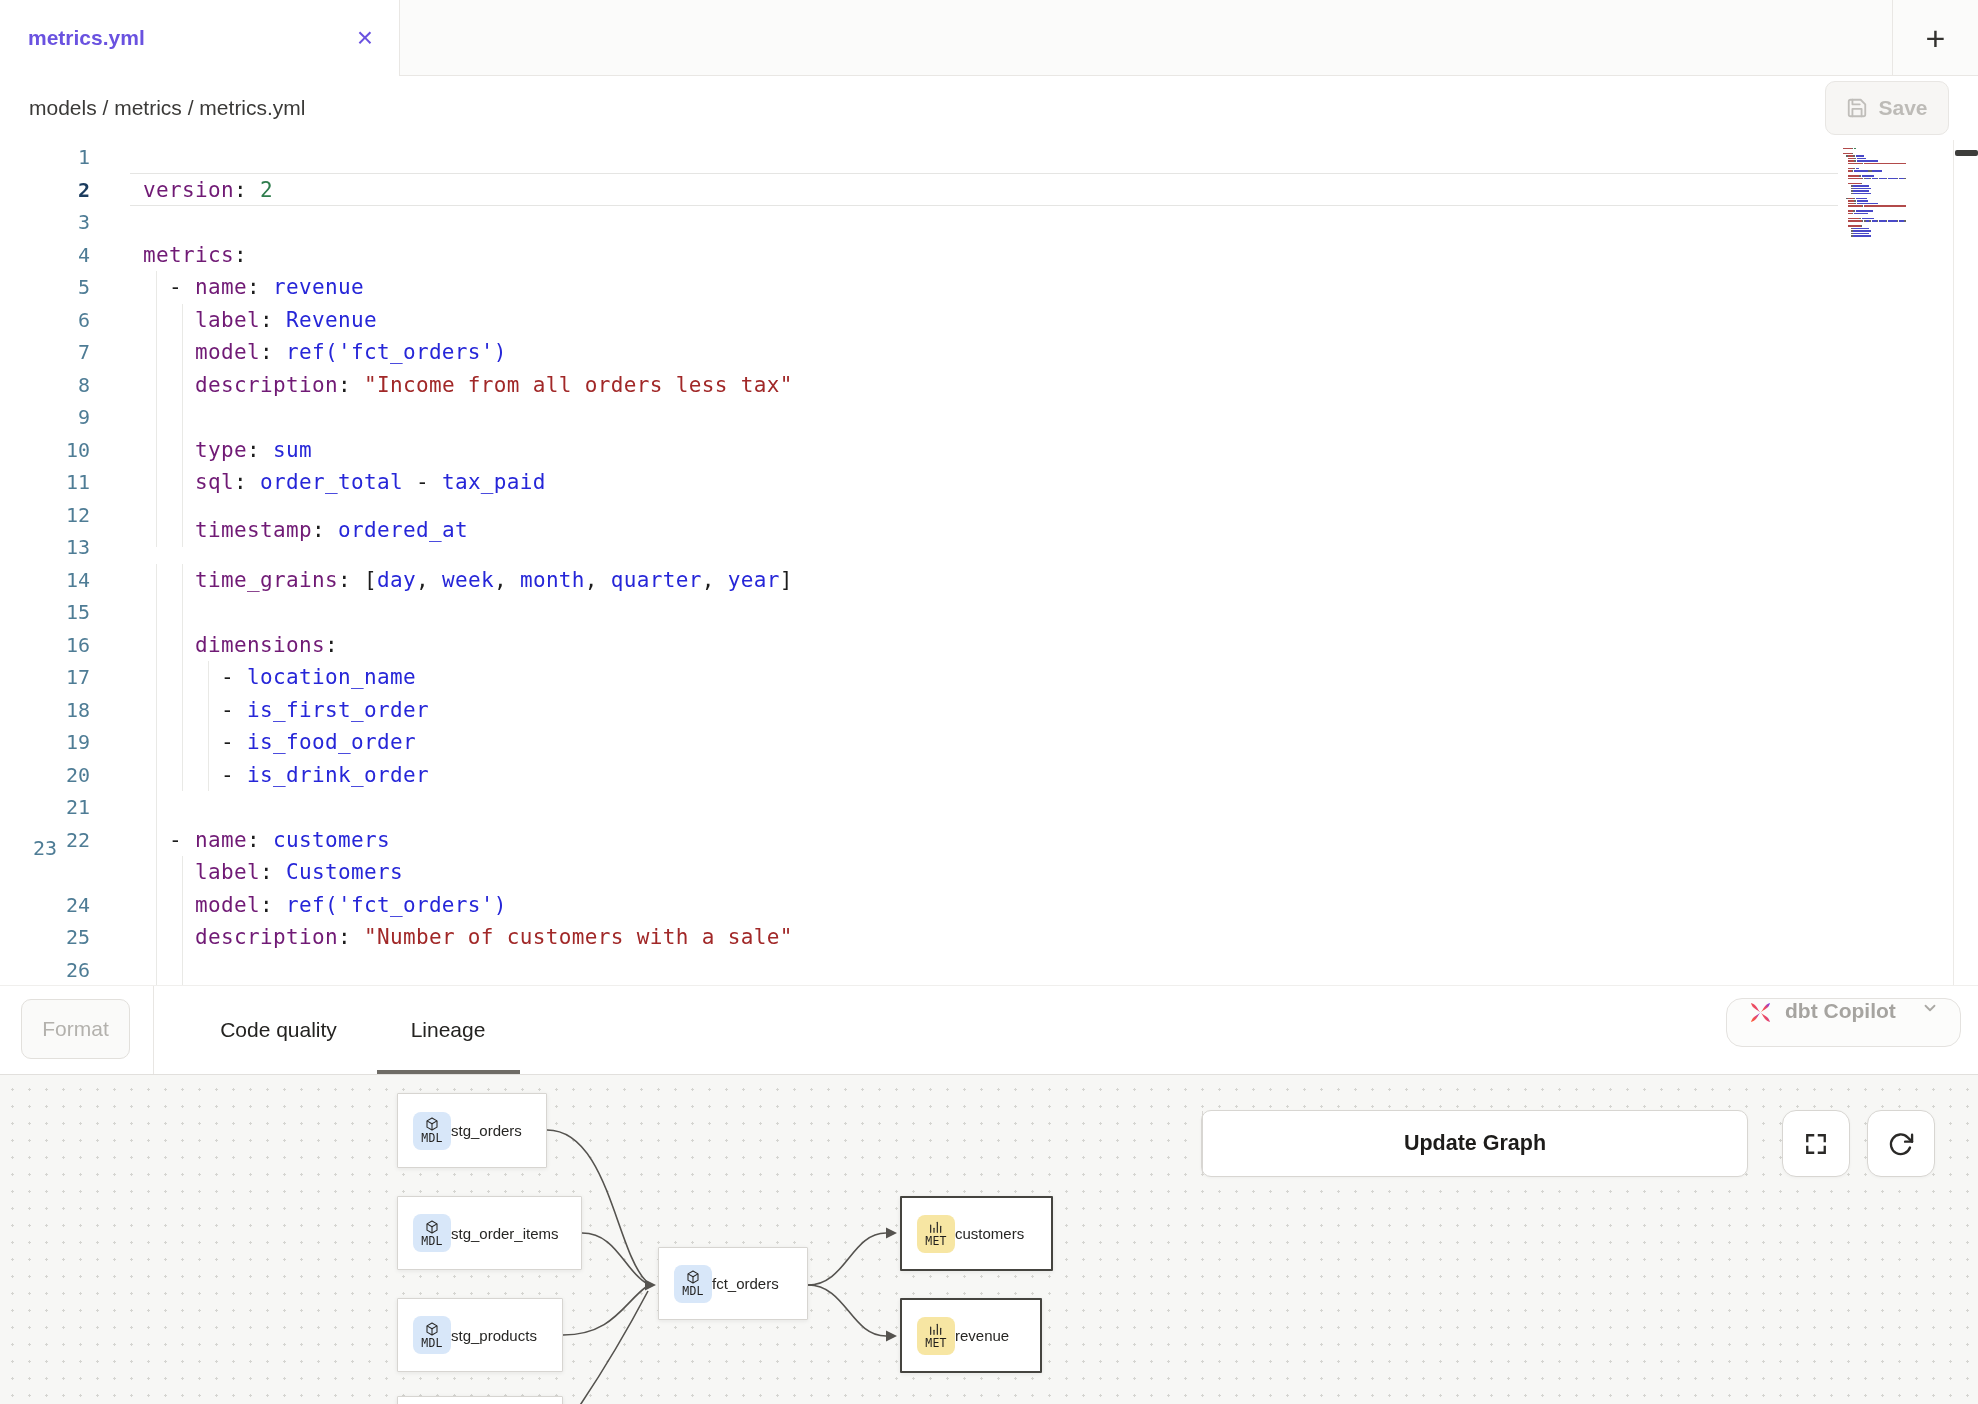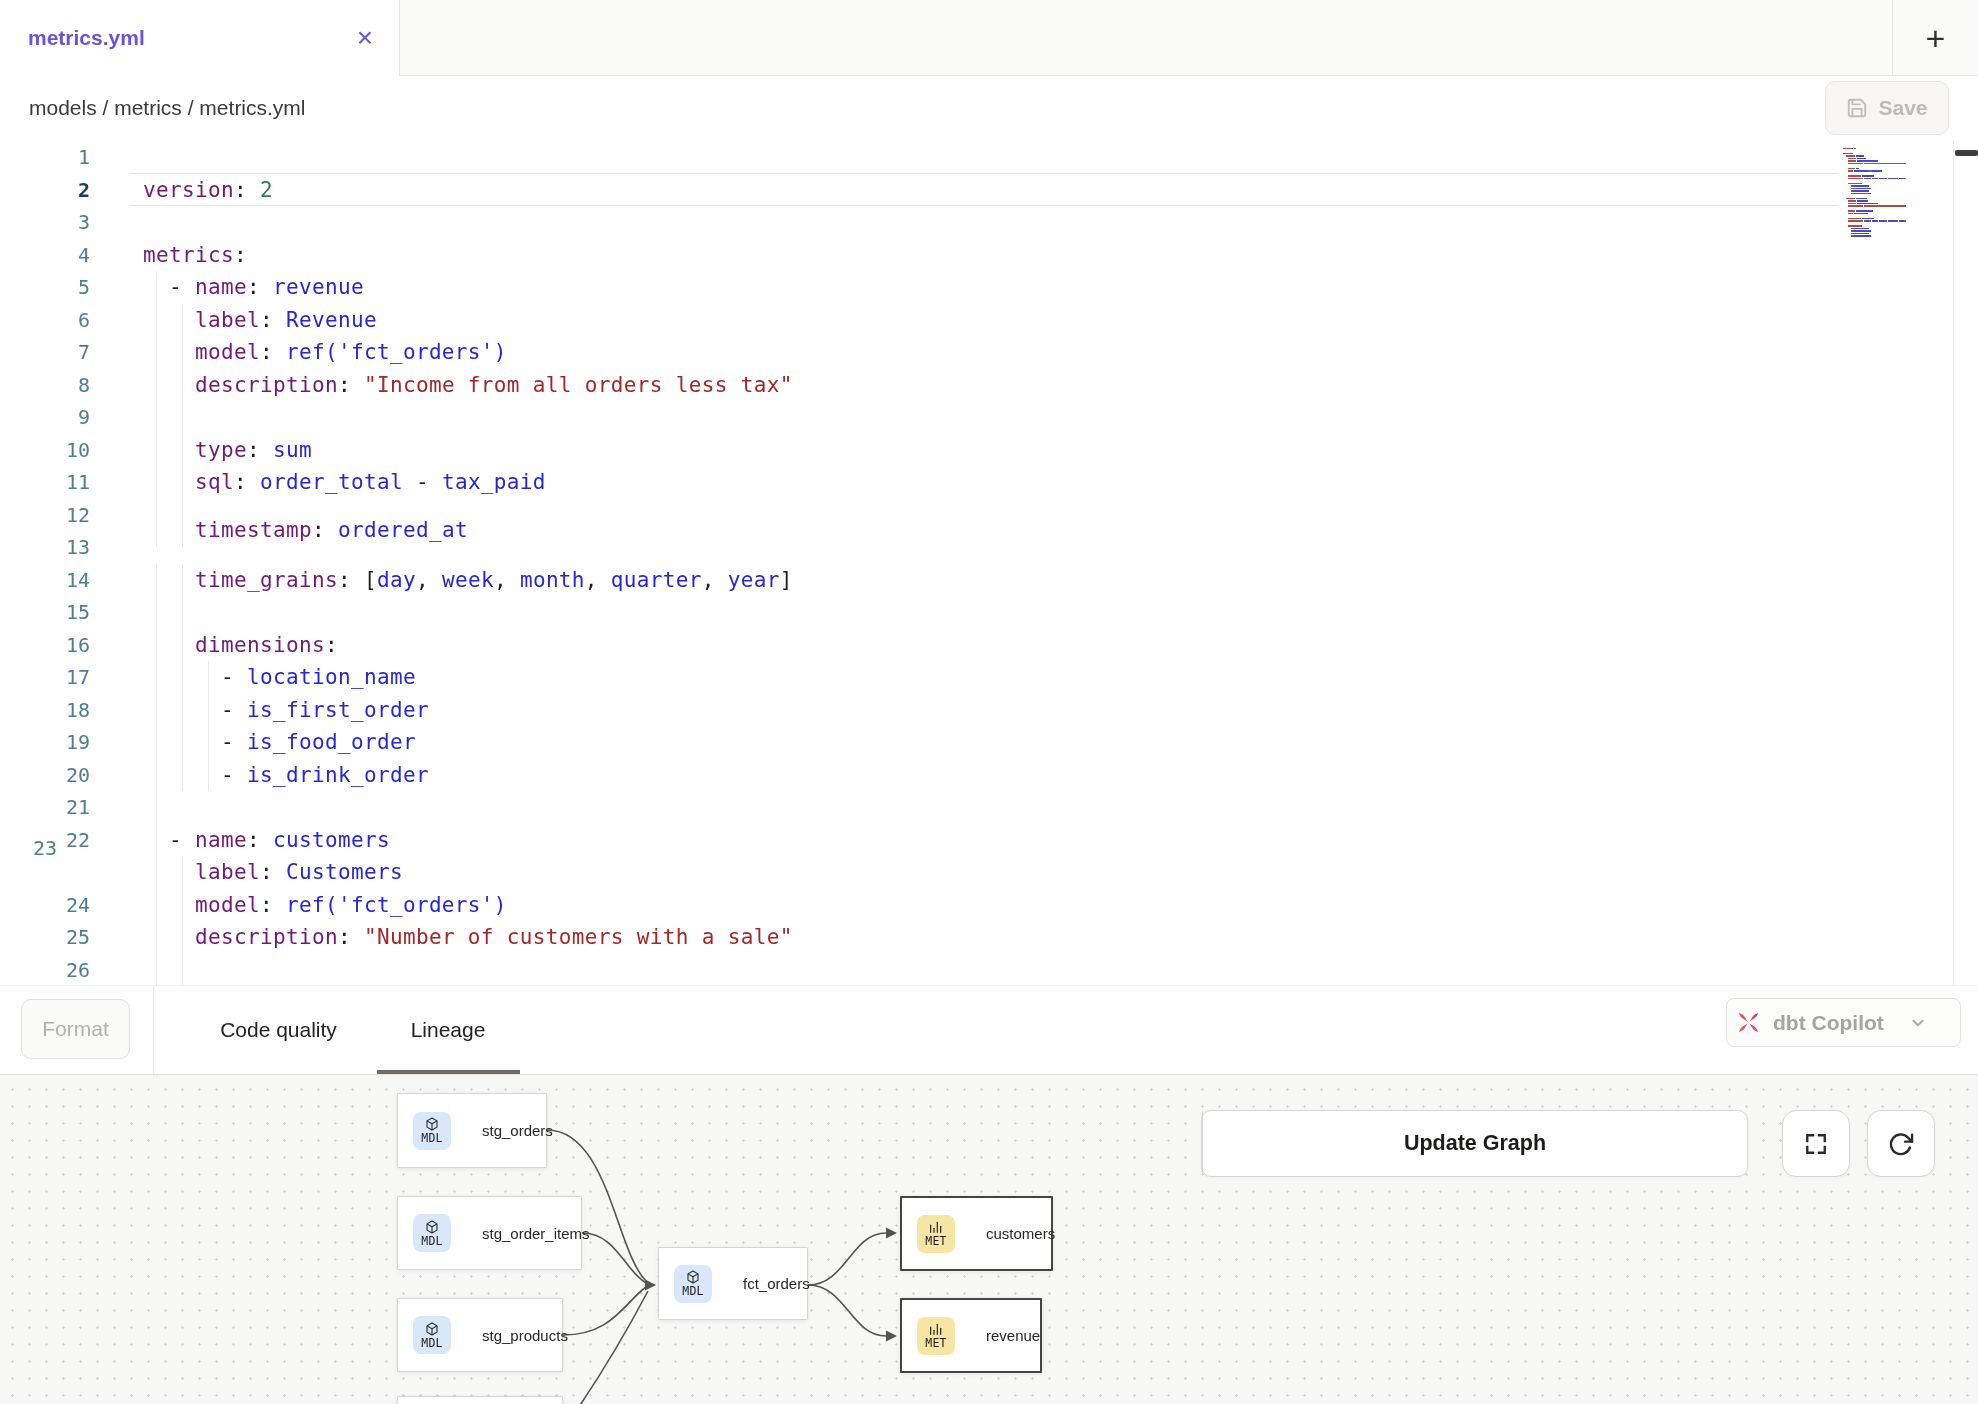--- a/index.html
+++ b/index.html
@@ -52,40 +52,40 @@
   #format-btn { position:absolute; left:21px; top:13px; width:109px; height:60px;
     background:#FAFAF9; border:1px solid #E2E0DC; border-radius:10px;
     font-size:21px; color:#B3B1AD; display:flex; align-items:center; justify-content:center; }
   #tb-divider { position:absolute; left:153px; top:0; width:1px; height:88px; background:#E8E6E3; }
   .bt-tab { position:absolute; top:0; height:88px; display:flex; align-items:center;
     justify-content:center; font-size:21px; color:#242321; cursor:pointer; }
   #bt-tab-quality { left:211px; width:135px; }
   #bt-tab-lineage { left:398px; width:100px; }
   #bt-underline { position:absolute; left:377px; bottom:0; width:143px; height:4px; background:#6F6C66; }
   #copilot-btn { position:absolute; left:1726px; top:12px; width:235px; height:49px;
-    background:#FCFCFB; border:1px solid #E4E2DF; border-radius:8px;
-    display:flex; align-items:center; gap:11px; padding-left:8px; }
+    background:#FCFCFB; border:1px solid #E4E2DF; border-radius:16px;
+    display:flex; gap:11px; padding-left:20px; }
   #copilot-btn .cp-label { font-size:21px; font-weight:600; color:#A6A4A0; }
 
   
   #lineage { position:absolute; left:0; top:1075px; width:1978px; height:329px;
     background-color:#F7F7F5;
     background-image:radial-gradient(#D5D5D1 1.1px, transparent 1.3px);
     background-size:17px 17px; background-position:4px 6px; overflow:hidden; }
   #edges { position:absolute; left:0; top:0; }
   .lnode { position:absolute; background:#fff; border:1.5px solid #D7D5D1; border-radius:1px;
     display:flex; align-items:center; box-shadow:0 1px 4px rgba(20,20,20,0.08); cursor:pointer; }
   .lnode.sel { border:2px solid #45443F; }
   .lbadge { width:38px; height:38px; border-radius:8px; margin-left:15px; flex:0 0 auto;
     display:flex; flex-direction:column; align-items:center; justify-content:center; }
   .lbadge.mdl { background:#D8E7F9; }
   .lbadge.met { background:#F7E6A3; }
   .lbadge .btxt { font-family:"DejaVu Sans Mono", monospace; font-size:11.5px; font-weight:500;
     color:#1F1E1C; line-height:1.1; letter-spacing:0.3px; }
-  .llabel { margin-left:31px; font-size:15px; color:#272624; }
+  .llabel { margin-left:0; font-size:15px; color:#272624; }
 
   #graph-searchbar { position:absolute; left:1201px; top:35px; width:547px; height:67px;
     background:#fff; border:1px solid #D8D6D2; border-radius:10px; display:flex;
     box-shadow:0 1px 3px rgba(0,0,0,0.04); }
   #graph-search-input { flex:0 0 344px; border:none; outline:none; background:transparent;
     font-family:"Liberation Sans", sans-serif; font-size:21px; color:#33322F; padding:0 10px 0 24px; }
   #update-graph-btn { flex:1; border:none; border-left:1px solid #D8D6D2; background:transparent;
     font-family:"Liberation Sans", sans-serif; font-size:21.5px; font-weight:600; color:#1D1C1A; cursor:pointer; }
   .gbtn { position:absolute; top:35px; width:68px; height:67px; background:#fff;
     border:1px solid #D8D6D2; border-radius:14px; display:flex; align-items:center;

